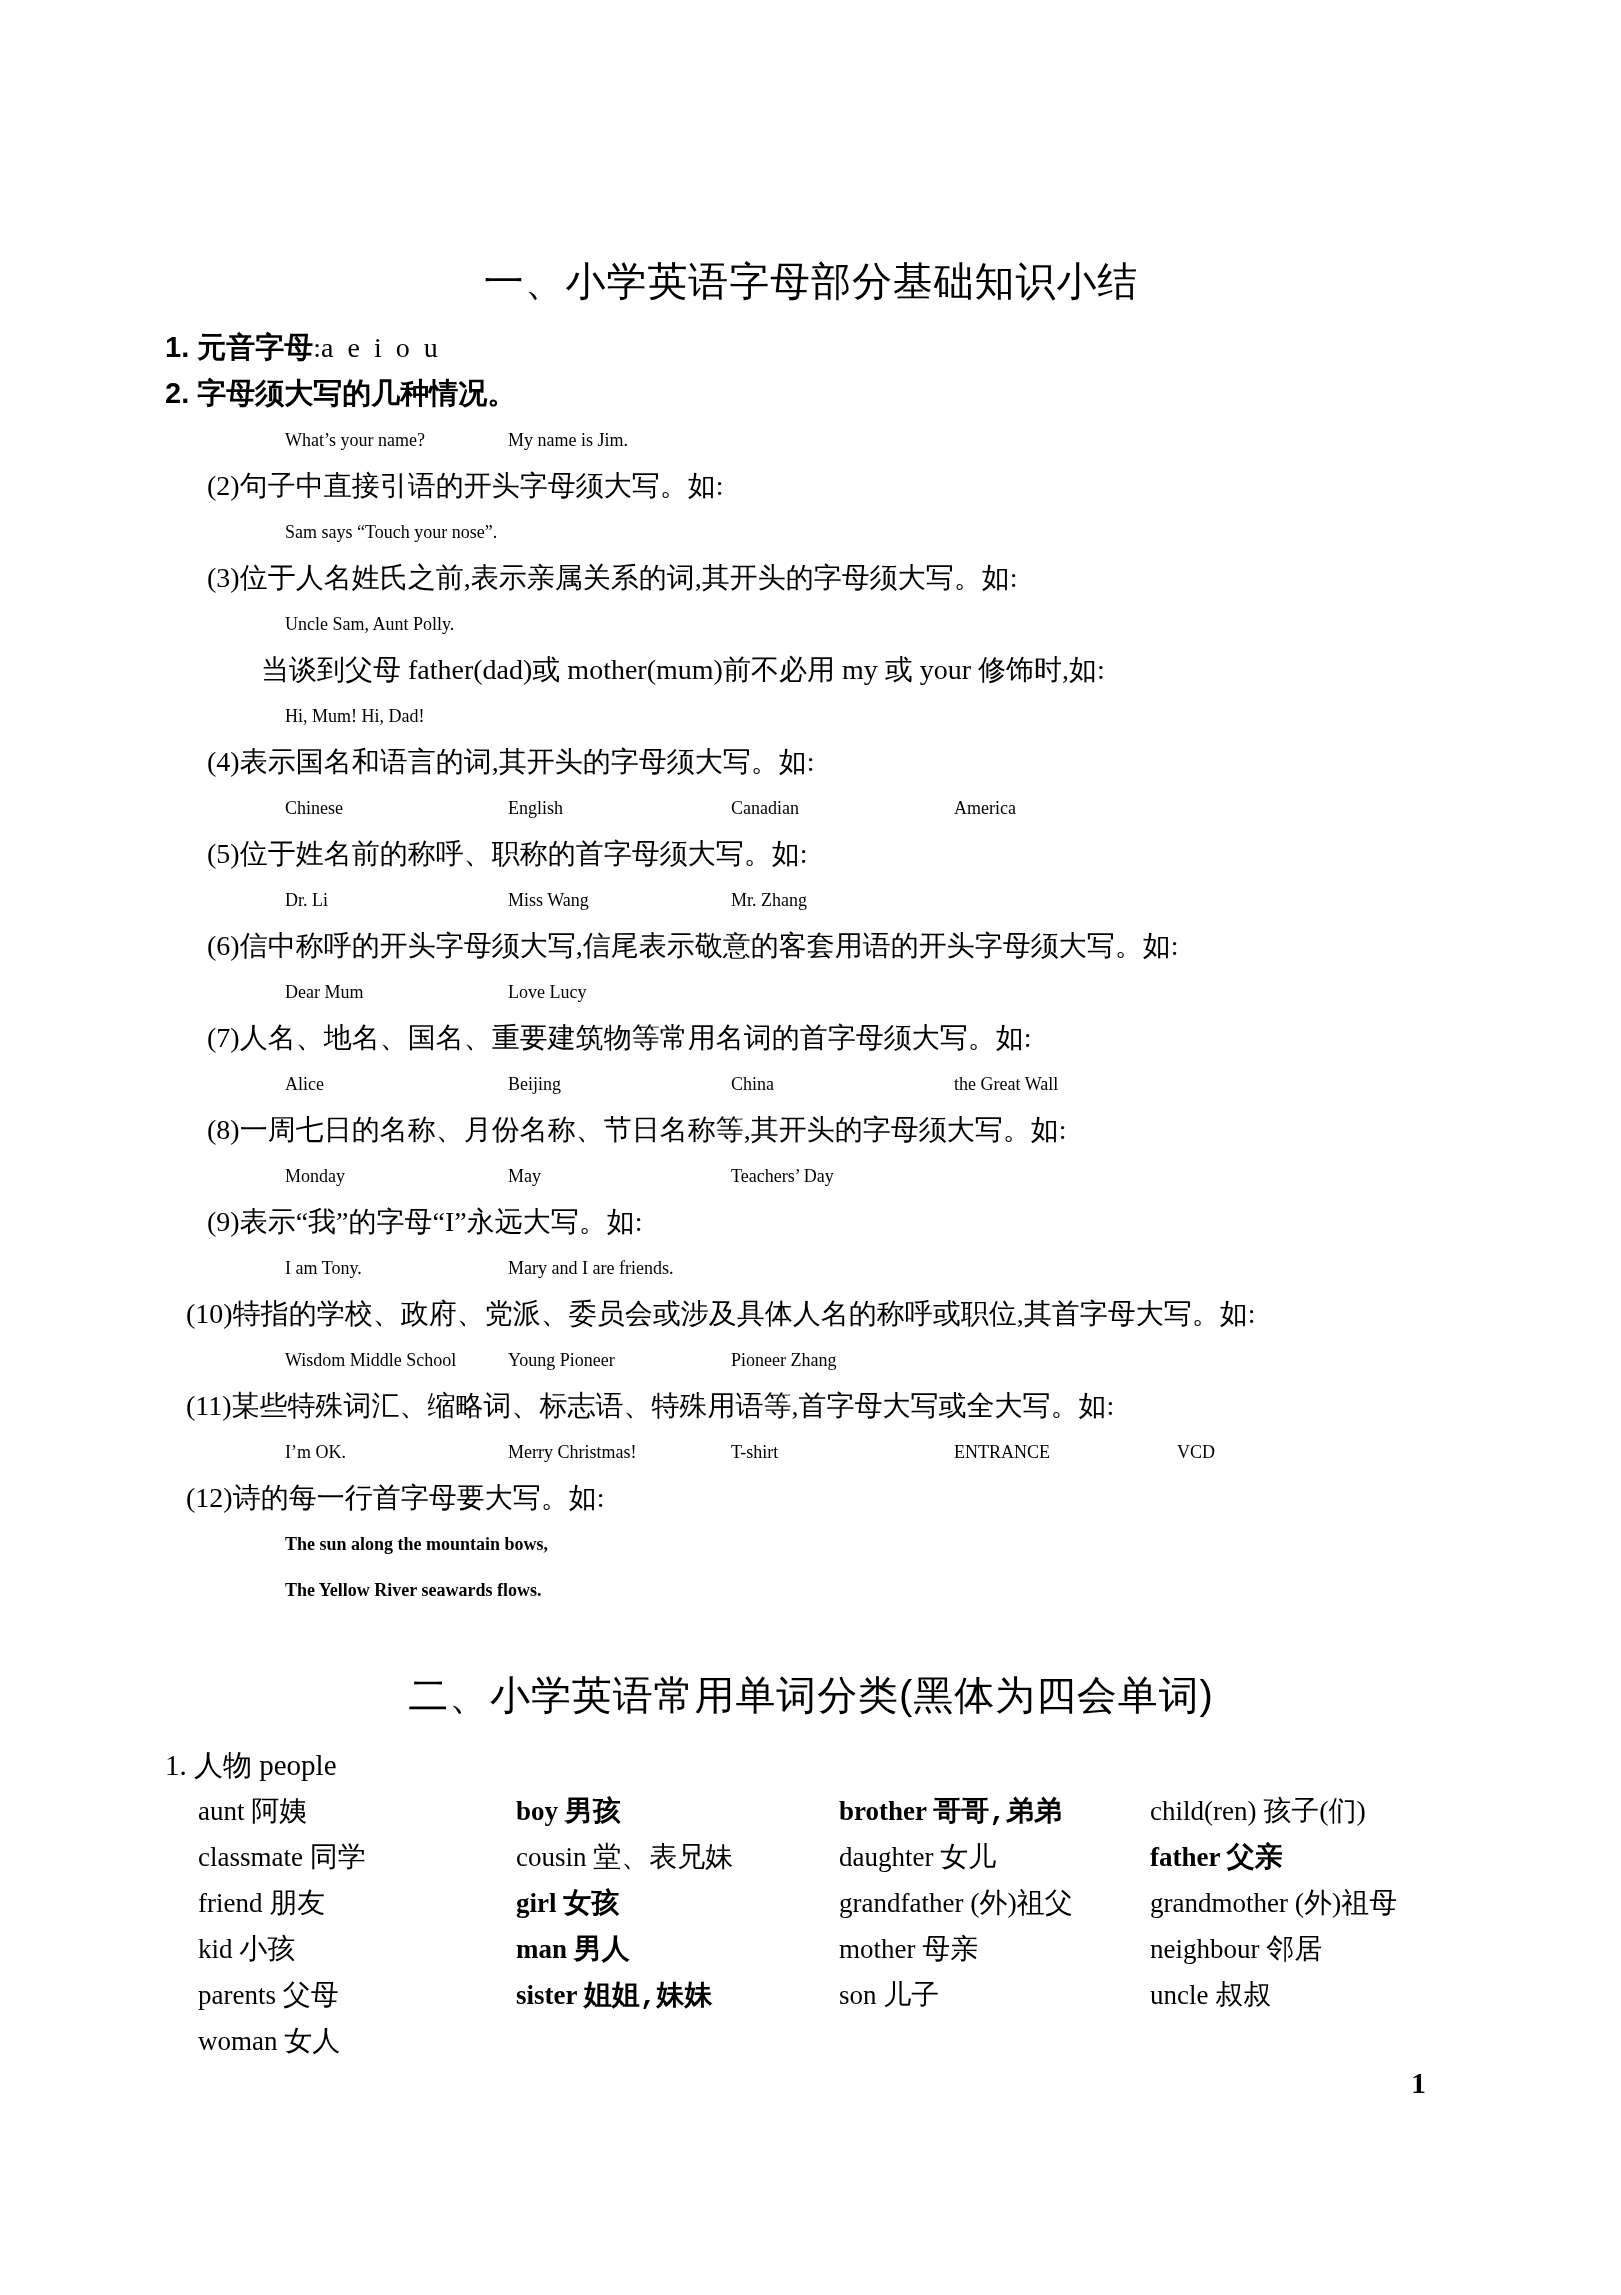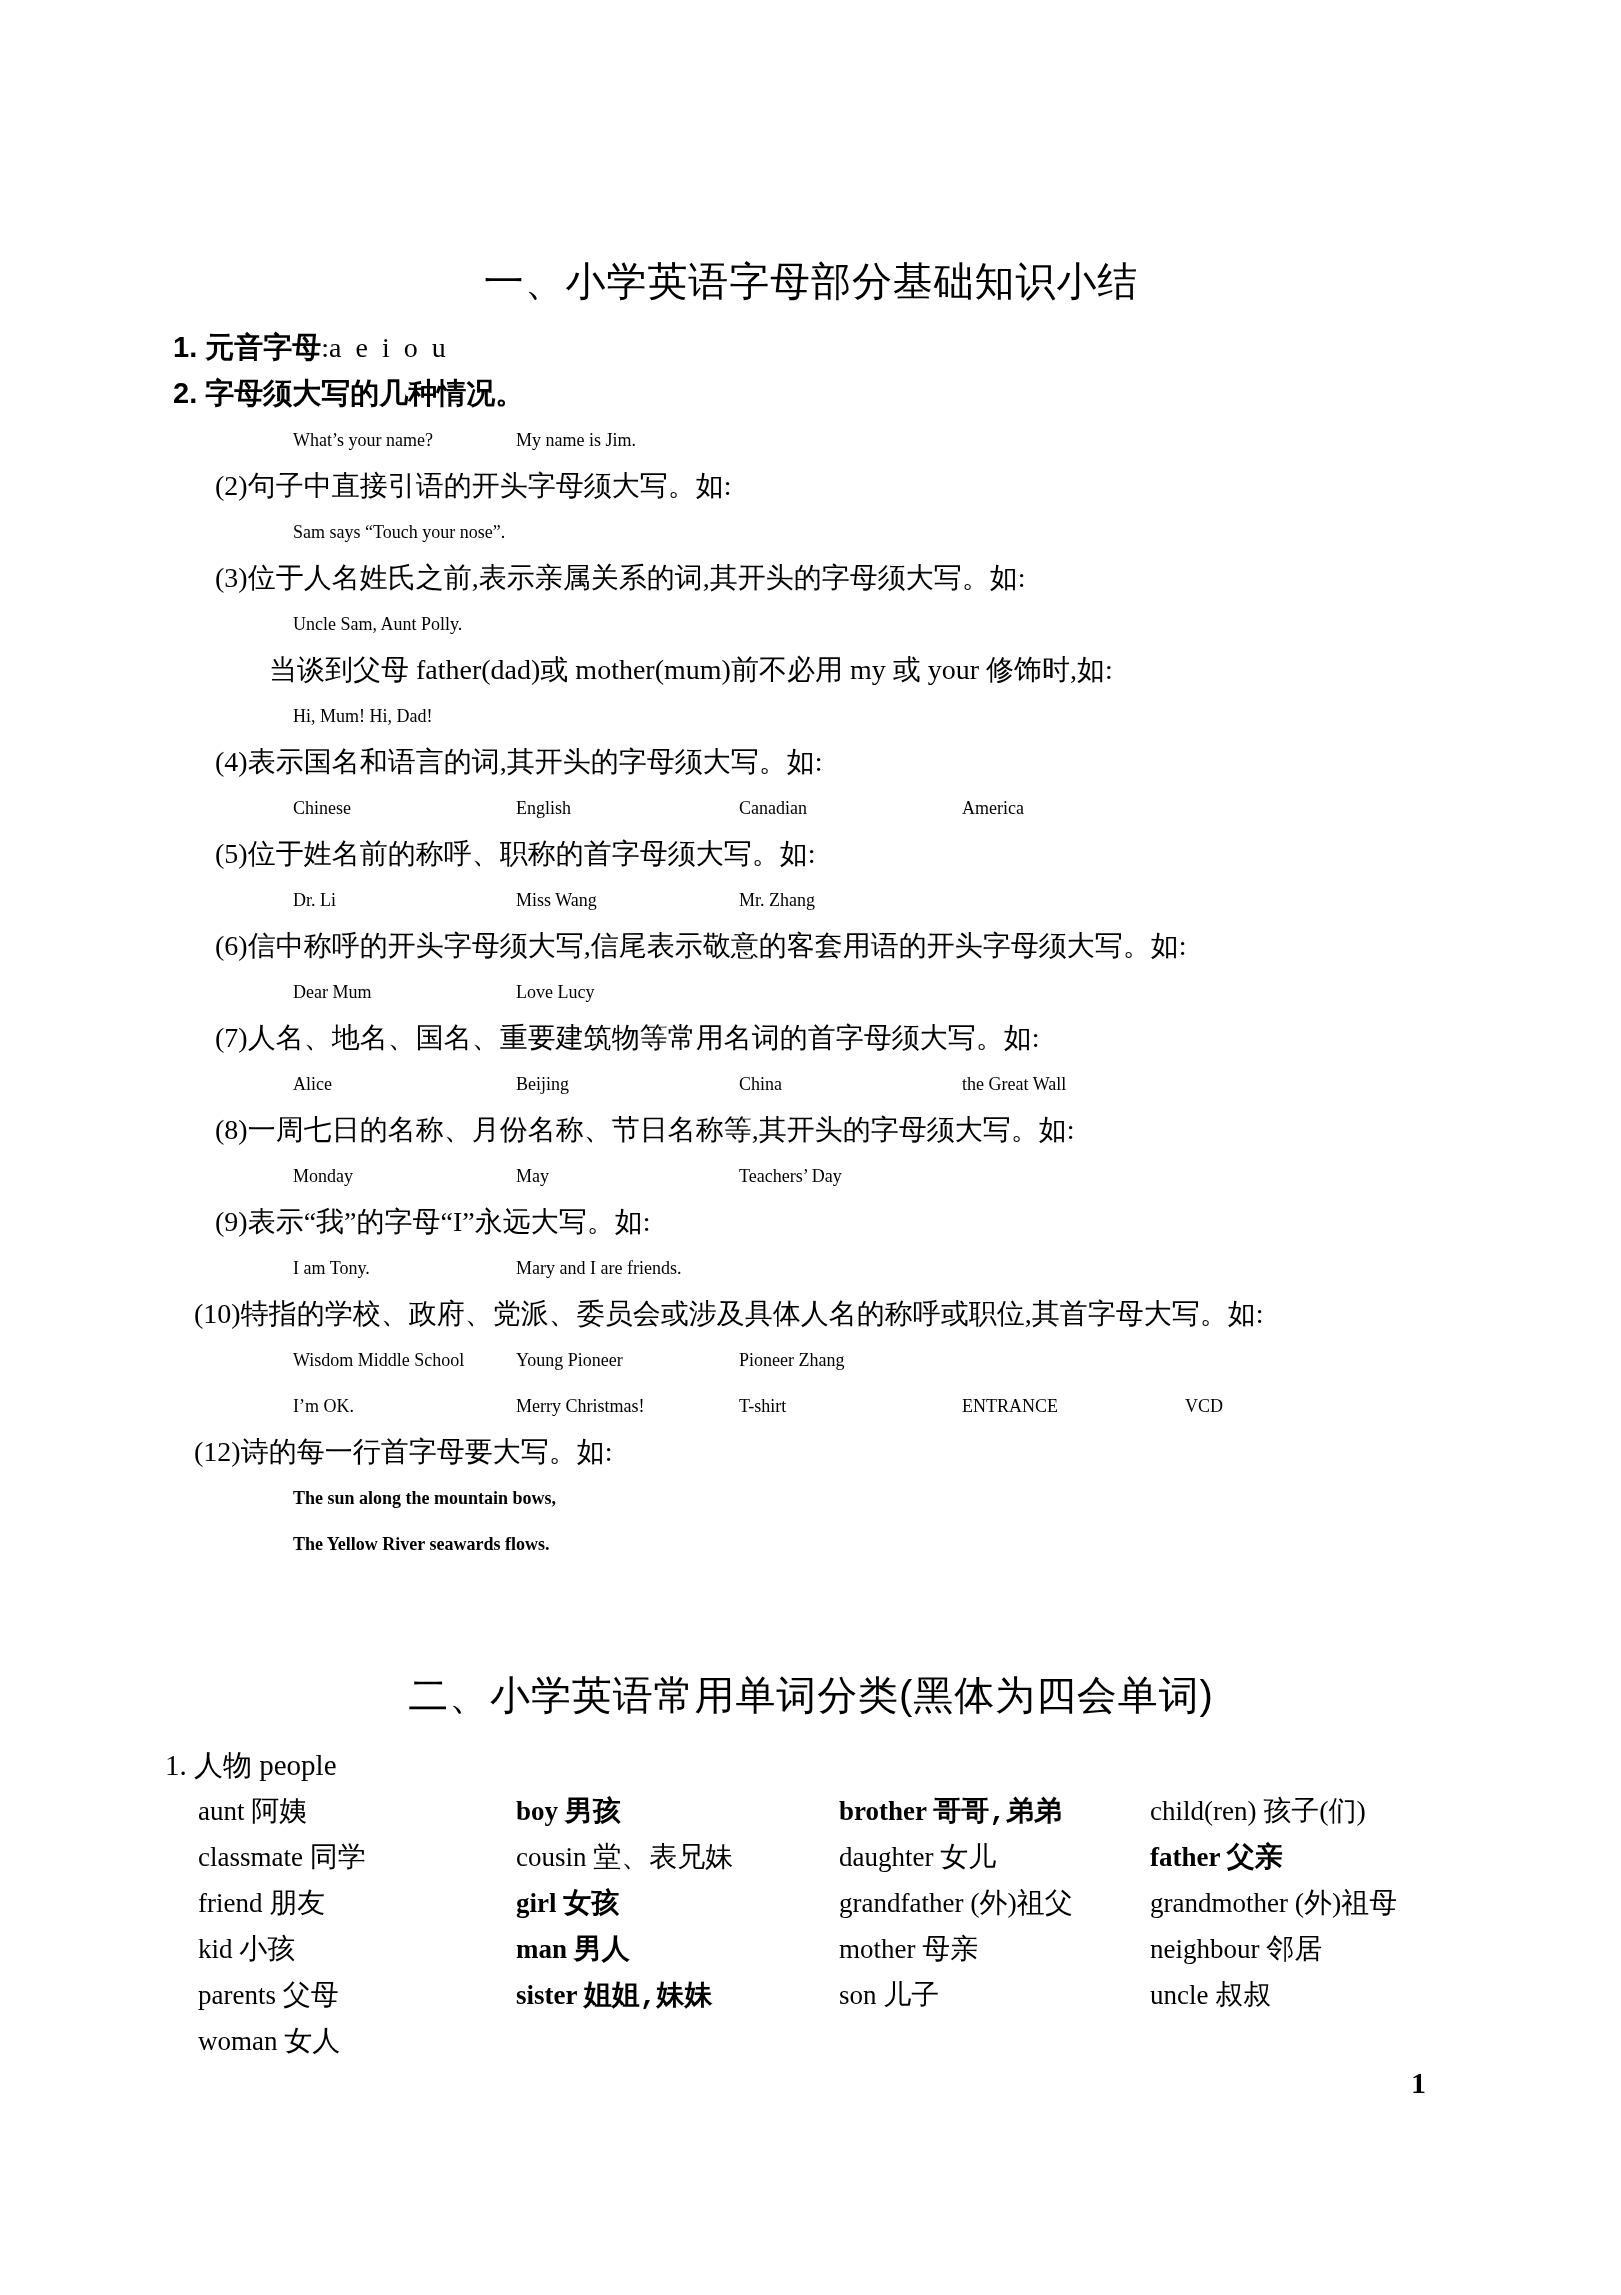--- a/index.html
+++ b/index.html
@@ -9,21 +9,21 @@
     position:relative;overflow:hidden;
     font-family:"Liberation Serif","DejaVu Serif",serif;
   }
   .sec-title{
     position:absolute;left:0;width:1622px;text-align:center;
     font-family:"Liberation Sans","DejaVu Sans",sans-serif;
     font-weight:400;font-size:40px;letter-spacing:0.9px;white-space:pre;
   }
   #sec1-title{top:254px;}
   #sec2-title{top:1668px;}
-  #sec1-lines{position:absolute;top:325px;left:8px;width:1516px;}
+  #sec1-lines{position:absolute;top:325px;left:0;width:1516px;}
   .line{
     height:46px;display:flex;align-items:center;
     white-space:pre;font-size:29px;
   }
   .line.num-head{padding-left:165px;}
   .num-head .head-zh{
     font-family:"Liberation Sans","DejaVu Sans",sans-serif;
     font-weight:700;font-size:29px;
   }
   .num-head .head-tail{font-size:28px;}
@@ -76,20 +76,21 @@
       <div class="line sub">(6)信中称呼的开头字母须大写,信尾表示敬意的客套用语的开头字母须大写。如:</div>
       <div class="line example"><span class="part">Dear Mum</span><span class="part">Love Lucy</span></div>
       <div class="line sub">(7)人名、地名、国名、重要建筑物等常用名词的首字母须大写。如:</div>
       <div class="line example"><span class="part">Alice</span><span class="part">Beijing</span><span class="part">China</span><span class="part">the Great Wall</span></div>
       <div class="line sub">(8)一周七日的名称、月份名称、节日名称等,其开头的字母须大写。如:</div>
       <div class="line example"><span class="part">Monday</span><span class="part">May</span><span class="part">Teachers’ Day</span></div>
       <div class="line sub">(9)表示“我”的字母“I”永远大写。如:</div>
       <div class="line example"><span class="part">I am Tony.</span><span class="part">Mary and I are friends.</span></div>
       <div class="line sub wide">(10)特指的学校、政府、党派、委员会或涉及具体人名的称呼或职位,其首字母大写。如:</div>
       <div class="line example"><span class="part">Wisdom Middle School</span><span class="part">Young Pioneer</span><span class="part">Pioneer Zhang</span></div>
+      <div class="line sub wide">(11)某些特殊词汇、缩略词、标志语、特殊用语等,首字母大写或全大写。如:</div>
       <div class="line example"><span class="part">I’m OK.</span><span class="part">Merry Christmas!</span><span class="part">T-shirt</span><span class="part">ENTRANCE</span><span class="part">VCD</span></div>
       <div class="line sub wide">(12)诗的每一行首字母要大写。如:</div>
       <div class="line example embold"><span class="part">The sun along the mountain bows,</span></div>
       <div class="line example embold"><span class="part">The Yellow River seawards flows.</span></div>
     </div>
 
   <div id="sec2-title" class="sec-title">二、小学英语常用单词分类(黑体为四会单词)</div>
 
   <div id="category-line">1. 人物 people</div>
 

